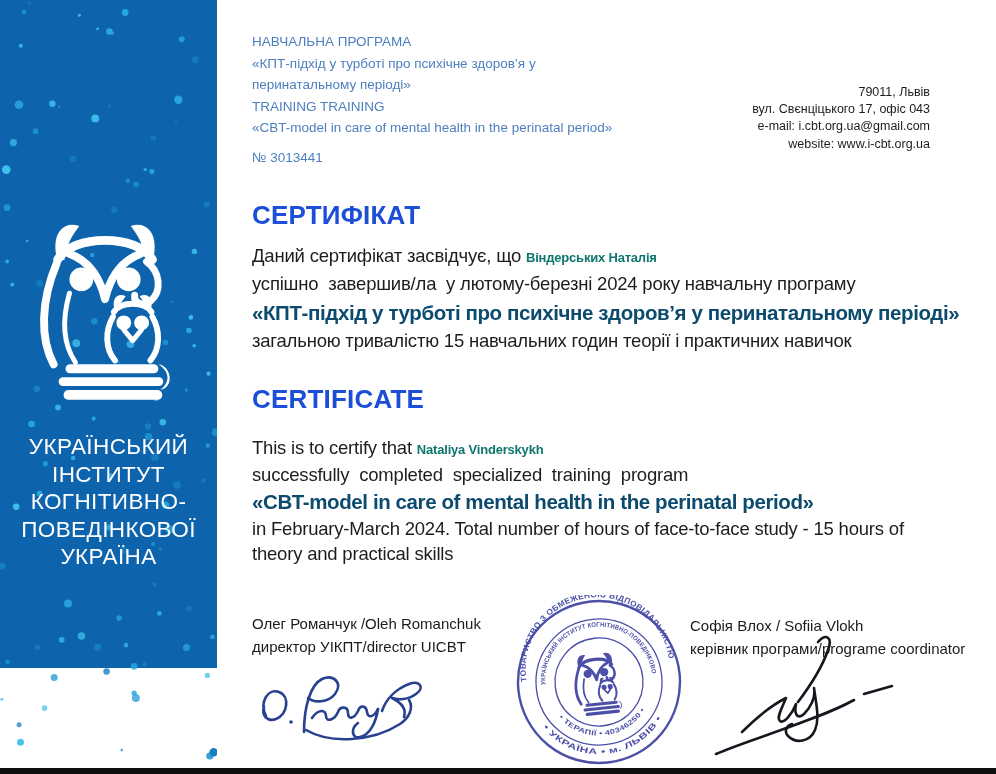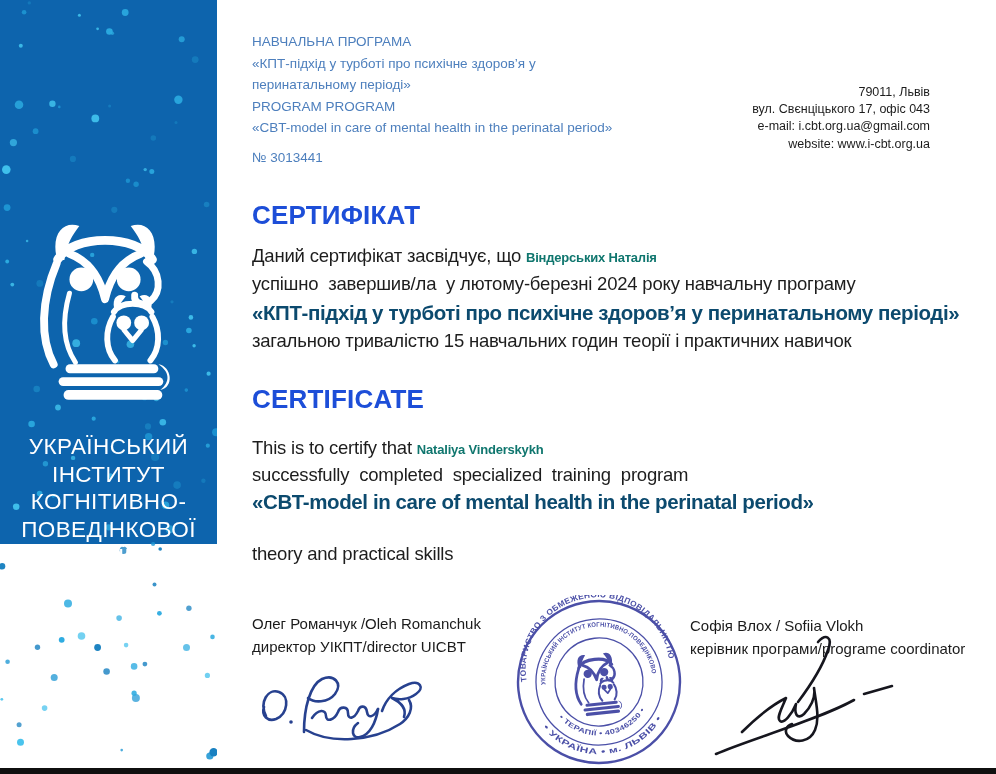--- a/index.html
+++ b/index.html
@@ -1,19 +1,19 @@
 <!DOCTYPE html>
 <html><head>
 <meta charset="utf-8">
 <style>
   html,body{margin:0;padding:0;background:#e8e8e8}
   .page{position:relative;width:996px;height:774px;background:#ffffff;overflow:hidden;
         font-family:"Liberation Sans",sans-serif;}
   
-  .sidebar{position:absolute;left:0;top:0;width:217px;height:544px;background:#0d64ad;}
+  .sidebar{position:absolute;left:0;top:0;width:217px;height:668px;background:#0d64ad;}
   .dots{position:absolute;left:0;top:0;width:217px;height:768px;}
   .logo{position:absolute;left:28px;top:210px;width:158px;height:198px;color:#ffffff;}
   .org{position:absolute;left:0;top:433px;width:217px;text-align:center;color:#ffffff;
        font-size:22.5px;line-height:27.5px;letter-spacing:.4px;}
   .footer-bar{position:absolute;left:0;top:768px;width:996px;height:6px;background:#0f0f0f;}
   
   .program{position:absolute;left:252px;top:31px;color:#4d7fbd;font-size:13.5px;line-height:21.5px;}
   .cert-no{position:absolute;left:252px;top:150px;color:#4d7fbd;font-size:13.5px;}
   .contact{position:absolute;right:66px;top:84px;text-align:right;color:#1c1c1c;
            font-size:12.5px;line-height:17.2px;}
@@ -189,21 +189,21 @@
       <div>ПОВЕДІНКОВОЇ</div>
       <div>УКРАЇНА</div>
     </div>
   </aside>
   <div class="footer-bar"></div>
 
   <div class="program">
     <div>НАВЧАЛЬНА ПРОГРАМА</div>
     <div>«КПТ-підхід у турботі про психічне здоров’я у</div>
     <div>перинатальному періоді»</div>
-    <div>PROGRAM PROGRAM</div>
+    <div>TRAINING TRAINING</div>
     <div>«CBT-model in care of mental health in the perinatal period»</div>
   </div>
   <div class="cert-no">№ 3013441</div>
 
   <div class="contact">
     <div>79011, Львів</div>
     <div>вул. Свєнціцького 17, офіс 043</div>
     <div>e-mail: i.cbt.org.ua@gmail.com</div>
     <div>website: www.i-cbt.org.ua</div>
   </div>
@@ -211,20 +211,21 @@
   <div class="h-cert" style="top:200px">СЕРТИФІКАТ</div>
   <div class="p" style="top:245px"><span>Даний сертифікат засвідчує, що </span><b>Віндерських Наталія</b></div>
   <div class="p" style="top:273px">успішно  завершив/ла  у лютому-березні 2024 року навчальну програму</div>
   <div class="title-bold" style="top:301px">«КПТ-підхід у турботі про психічне здоров’я у перинатальному періоді»</div>
   <div class="p" style="top:330px">загальною тривалістю 15 навчальних годин теорії і практичних навичок</div>
 
   <div class="h-cert" style="top:384px">CERTIFICATE</div>
   <div class="p" style="top:437px"><span>This is to certify that </span><b>Nataliya Vinderskykh</b></div>
   <div class="p" style="top:464px">successfully  completed  specialized  training  program</div>
   <div class="title-bold" style="top:490px">«CBT-model in care of mental health in the perinatal period»</div>
+  <div class="p" style="top:518px">in February-March 2024. Total number of hours of face-to-face study - 15 hours of</div>
   <div class="p" style="top:543px">theory and practical skills</div>
 
   <div class="sig-block" style="left:252px;top:613px">
     <div>Олег Романчук /Oleh Romanchuk</div>
     <div>директор УІКПТ/director UICBT</div>
   </div>
   <div class="sig-block" style="left:690px;top:615px">
     <div>Софія Влох / Sofiia Vlokh</div>
     <div>керівник програми/programe coordinator</div>
   </div>

